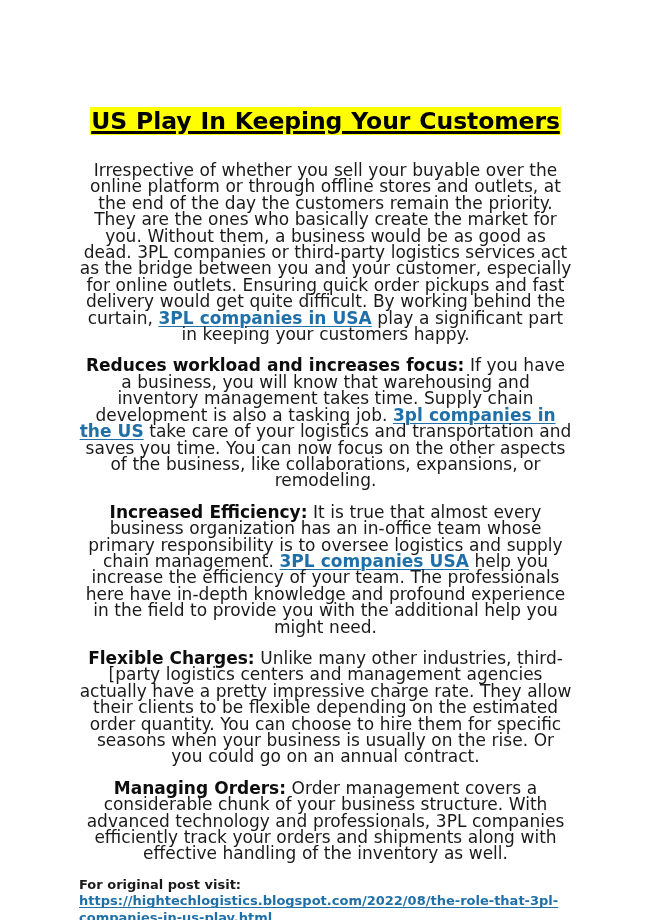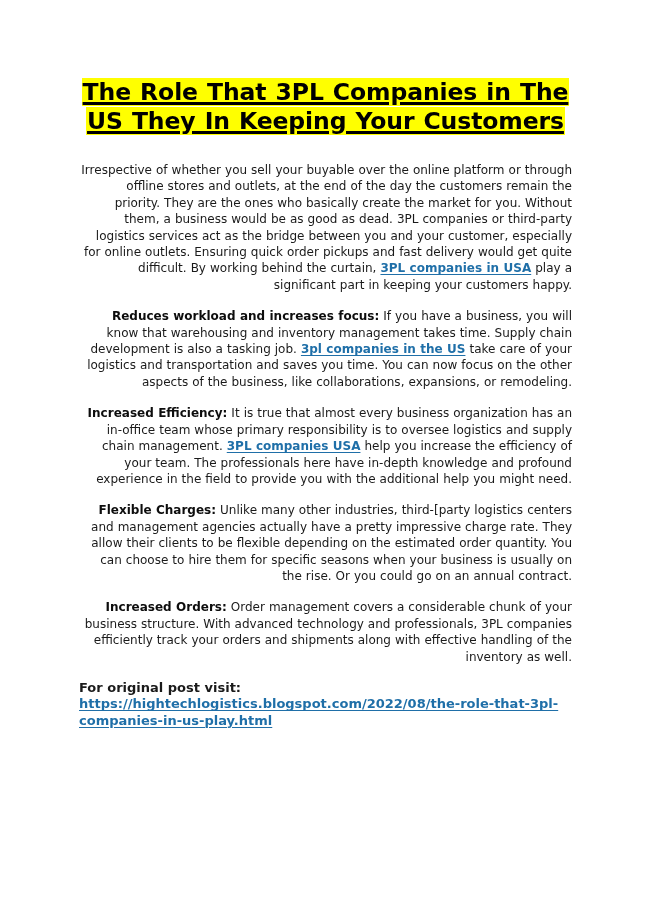--- a/index.html
+++ b/index.html
@@ -41,23 +41,23 @@
     text-decoration-thickness: 2.5px;
     text-underline-offset: 2px;
     -webkit-box-decoration-break: clone;
     box-decoration-break: clone;
     padding: 0 1px;
   }
 
   
   .para {
     margin: 0 0 15px 0;
-    font-size: 12px;
+    font-size: 17px;
     line-height: 16.4px;
-    text-align: right;
+    text-align: center;
     color: #1a1a1a;
     word-spacing: 0.2px;
   }
   .para b, .lead {
     font-weight: bold;
     color: #0d0d0d;
   }
 
   a.doclink {
     color: #1F6FA8;
@@ -76,30 +76,30 @@
   .url-block a.doclink {
     display: inline;
   }
 </style>
 </head>
 <body>
 
 <div class="page">
 
   <h1 class="doc-title">
-    <span class="hl">The Role That 3PL Companies in The</span><br>
-    <span class="hl">US They In Keeping Your Customers</span><br>
+    <br>
+    <span class="hl">US Play In Keeping Your Customers</span><br>
   </h1>
 
   <p class="para"><span>Irrespective of whether you sell your buyable over the online platform or through offline stores and outlets, at the end of the day the customers remain the priority. They are the ones who basically create the market for you. Without them, a business would be as good as dead. 3PL companies or third-party logistics services act as the bridge between you and your customer, especially for online outlets. Ensuring quick order pickups and fast delivery would get quite difficult. By working behind the curtain, </span><a class="doclink">3PL companies in USA</a><span> play a significant part in keeping your customers happy.</span></p>
 
 
   <p class="para"><b class="lead">Reduces workload and increases focus:</b><span> If you have a business, you will know that warehousing and inventory management takes time. Supply chain development is also a tasking job. </span><a class="doclink">3pl companies in the US</a><span> take care of your logistics and transportation and saves you time. You can now focus on the other aspects of the business, like collaborations, expansions, or remodeling.</span></p>
 
   <p class="para"><b class="lead">Increased Efficiency:</b><span> It is true that almost every business organization has an in-office team whose primary responsibility is to oversee logistics and supply chain management. </span><a class="doclink">3PL companies USA</a><span> help you increase the efficiency of your team. The professionals here have in-depth knowledge and profound experience in the field to provide you with the additional help you might need.</span></p>
 
   <p class="para"><b class="lead">Flexible Charges:</b><span> Unlike many other industries, third-[party logistics centers and management agencies actually have a pretty impressive charge rate. They allow their clients to be flexible depending on the estimated order quantity. You can choose to hire them for specific seasons when your business is usually on the rise. Or you could go on an annual contract.</span></p>
 
-  <p class="para"><b class="lead">Increased Orders:</b><span> Order management covers a considerable chunk of your business structure. With advanced technology and professionals, 3PL companies efficiently track your orders and shipments along with effective handling of the inventory as well.</span></p>
+  <p class="para"><b class="lead">Managing Orders:</b><span> Order management covers a considerable chunk of your business structure. With advanced technology and professionals, 3PL companies efficiently track your orders and shipments along with effective handling of the inventory as well.</span></p>
 
   <p class="url-block"><b>For original post visit:</b><br><a class="doclink">https://hightechlogistics.blogspot.com/2022/08/the-role-that-3pl-companies-in-us-play.html</a></p>
 
 </div>
 
 </body></html>

